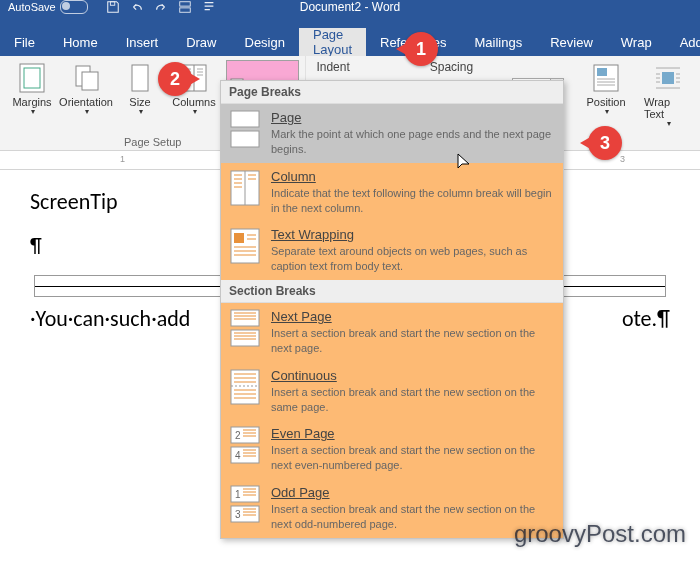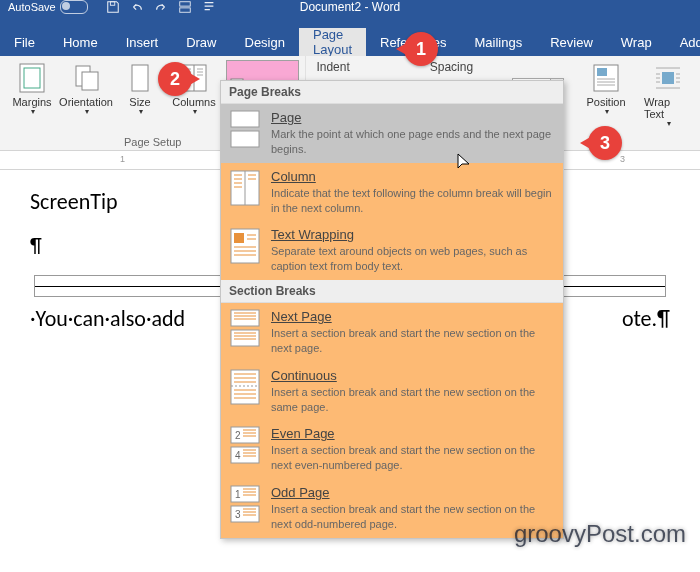--- a/index.html
+++ b/index.html
@@ -185,21 +185,21 @@
   <span style="left:620px">3</span>
 </div>
 
 <div class="doc-area">
   <div class="doc-text">ScreenTip</div>
   <div class="pilcrow">¶</div>
   <div class="hr-box">
       <div></div>
     </div>
   <div class="doc-text" style="display:flex">
-    <span>·You·can·also·add</span>
+    <span>·You·can·such·add</span>
     <span style="margin-left:auto">ote.¶</span>
   </div>
 </div>
 
 <div class="dropdown">
   <div class="dd-header">Page Breaks</div>
   <div class="dd-item hover">
     <svg class="dd-icon" viewBox="0 0 32 38">
         <rect x="2" y="1" width="28" height="16" fill="#fff" stroke="#999"></rect>
         <rect x="2" y="21" width="28" height="16" fill="#fff" stroke="#999"></rect>

